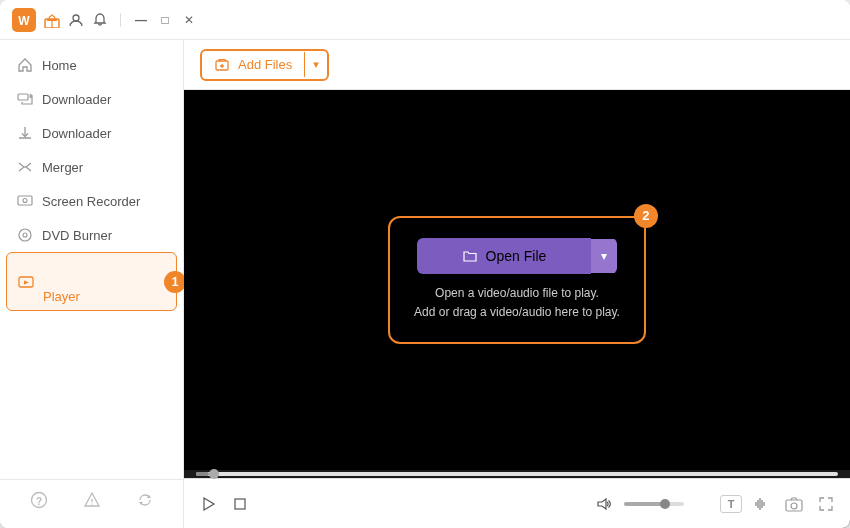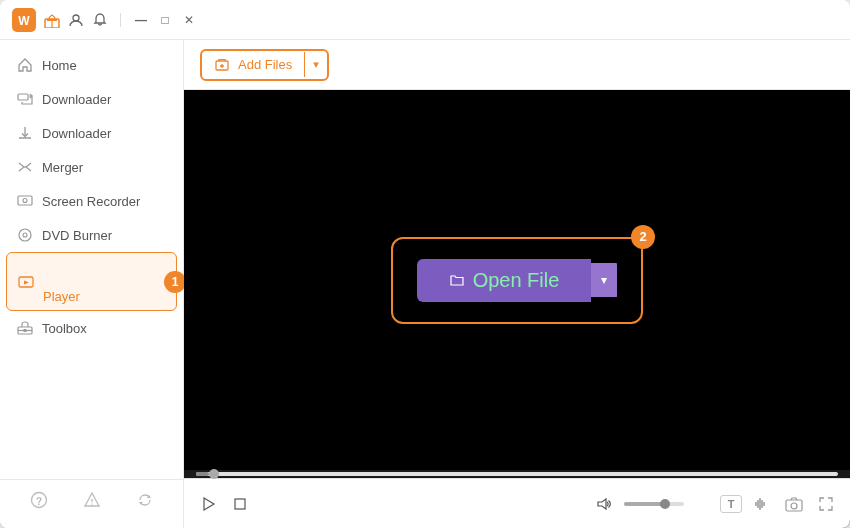--- a/index.html
+++ b/index.html
@@ -434,31 +434,20 @@
         <div class="item-icon">
           <svg width="16" height="16" viewBox="0 0 16 16" fill="none">
             <rect x="1" y="3" width="14" height="10" rx="1.5" stroke="#f0852a" stroke-width="1.3"></rect>
             <polygon points="6,6.5 6,10.5 11,8.5" fill="#f0852a"></polygon>
           </svg>
         </div>
         <span class="item-label" style="color:#f0852a; font-weight:500;margin-top:30px;">Player</span>
         <div class="sidebar-badge">1</div>
       </div>
 
-      <div class="sidebar-item">
-        <div class="item-icon">
-          <svg width="16" height="16" viewBox="0 0 16 16" fill="none">
-            <rect x="1" y="7" width="14" height="7" rx="1" stroke="#999" stroke-width="1.2"></rect>
-            <path d="M5 7 L5 4 C5 3 6 2 8 2 C10 2 11 3 11 4 L11 7" stroke="#999" stroke-width="1.2"></path>
-            <line x1="1" y1="10.5" x2="15" y2="10.5" stroke="#999" stroke-width="1.2"></line>
-            <rect x="6.5" y="9" width="3" height="3" rx="0.5" fill="#999"></rect>
-          </svg>
-        </div>
-        <span class="item-label">Toolbox</span>
-      </div>
 
       <div class="bottom-sidebar">
         <div class="bottom-icon">
           <svg width="18" height="18" viewBox="0 0 18 18" fill="none">
             <circle cx="9" cy="9" r="7.5" stroke="#bbb" stroke-width="1.3"></circle>
             <text x="9" y="13.5" text-anchor="middle" fill="#bbb" font-size="10" font-weight="bold">?</text>
           </svg>
         </div>
         <div class="bottom-icon">
           <svg width="18" height="18" viewBox="0 0 18 18" fill="none">
@@ -499,27 +488,31 @@
         <div class="player-canvas">
           <div class="open-file-dialog" style="position:relative;">
 
             <div class="badge" style="position:absolute; top:-14px; right:-14px;">2</div>
 
             <div class="open-file-btn">
               <div class="open-file-btn-main">
                 <svg width="16" height="16" viewBox="0 0 16 16" fill="none">
                   <path d="M2 4 L6 4 L7 5.5 L14 5.5 L14 13 L2 13 Z" stroke="white" stroke-width="1.2" fill="none"></path>
                 </svg>
-                <span style="color:#86efac; font-size:20px; font-weight:500;">Open File</span>
+                <span style="color:#000000; font-size:14px; font-weight:500;">Open File</span>
               </div>
               <div class="open-file-btn-arrow">
                 <span style="color:#fff; font-size:12px;">▾</span>
               </div>
             </div>
 
+            <div class="open-file-text">
+              <div>Open a video/audio file to play.</div>
+              <div>Add or drag a video/audio here to play.</div>
+            </div>
           </div>
         </div>
 
         <div style="height: 8px; background: #1a1a1a; display: flex; align-items: center; padding: 0 12px;">
           <div class="progress-track" style="flex:1; position:relative;">
             <div style="height:4px; width:2%; background:#888; border-radius:2px;"></div>
             <div class="progress-thumb"></div>
           </div>
         </div>
 

